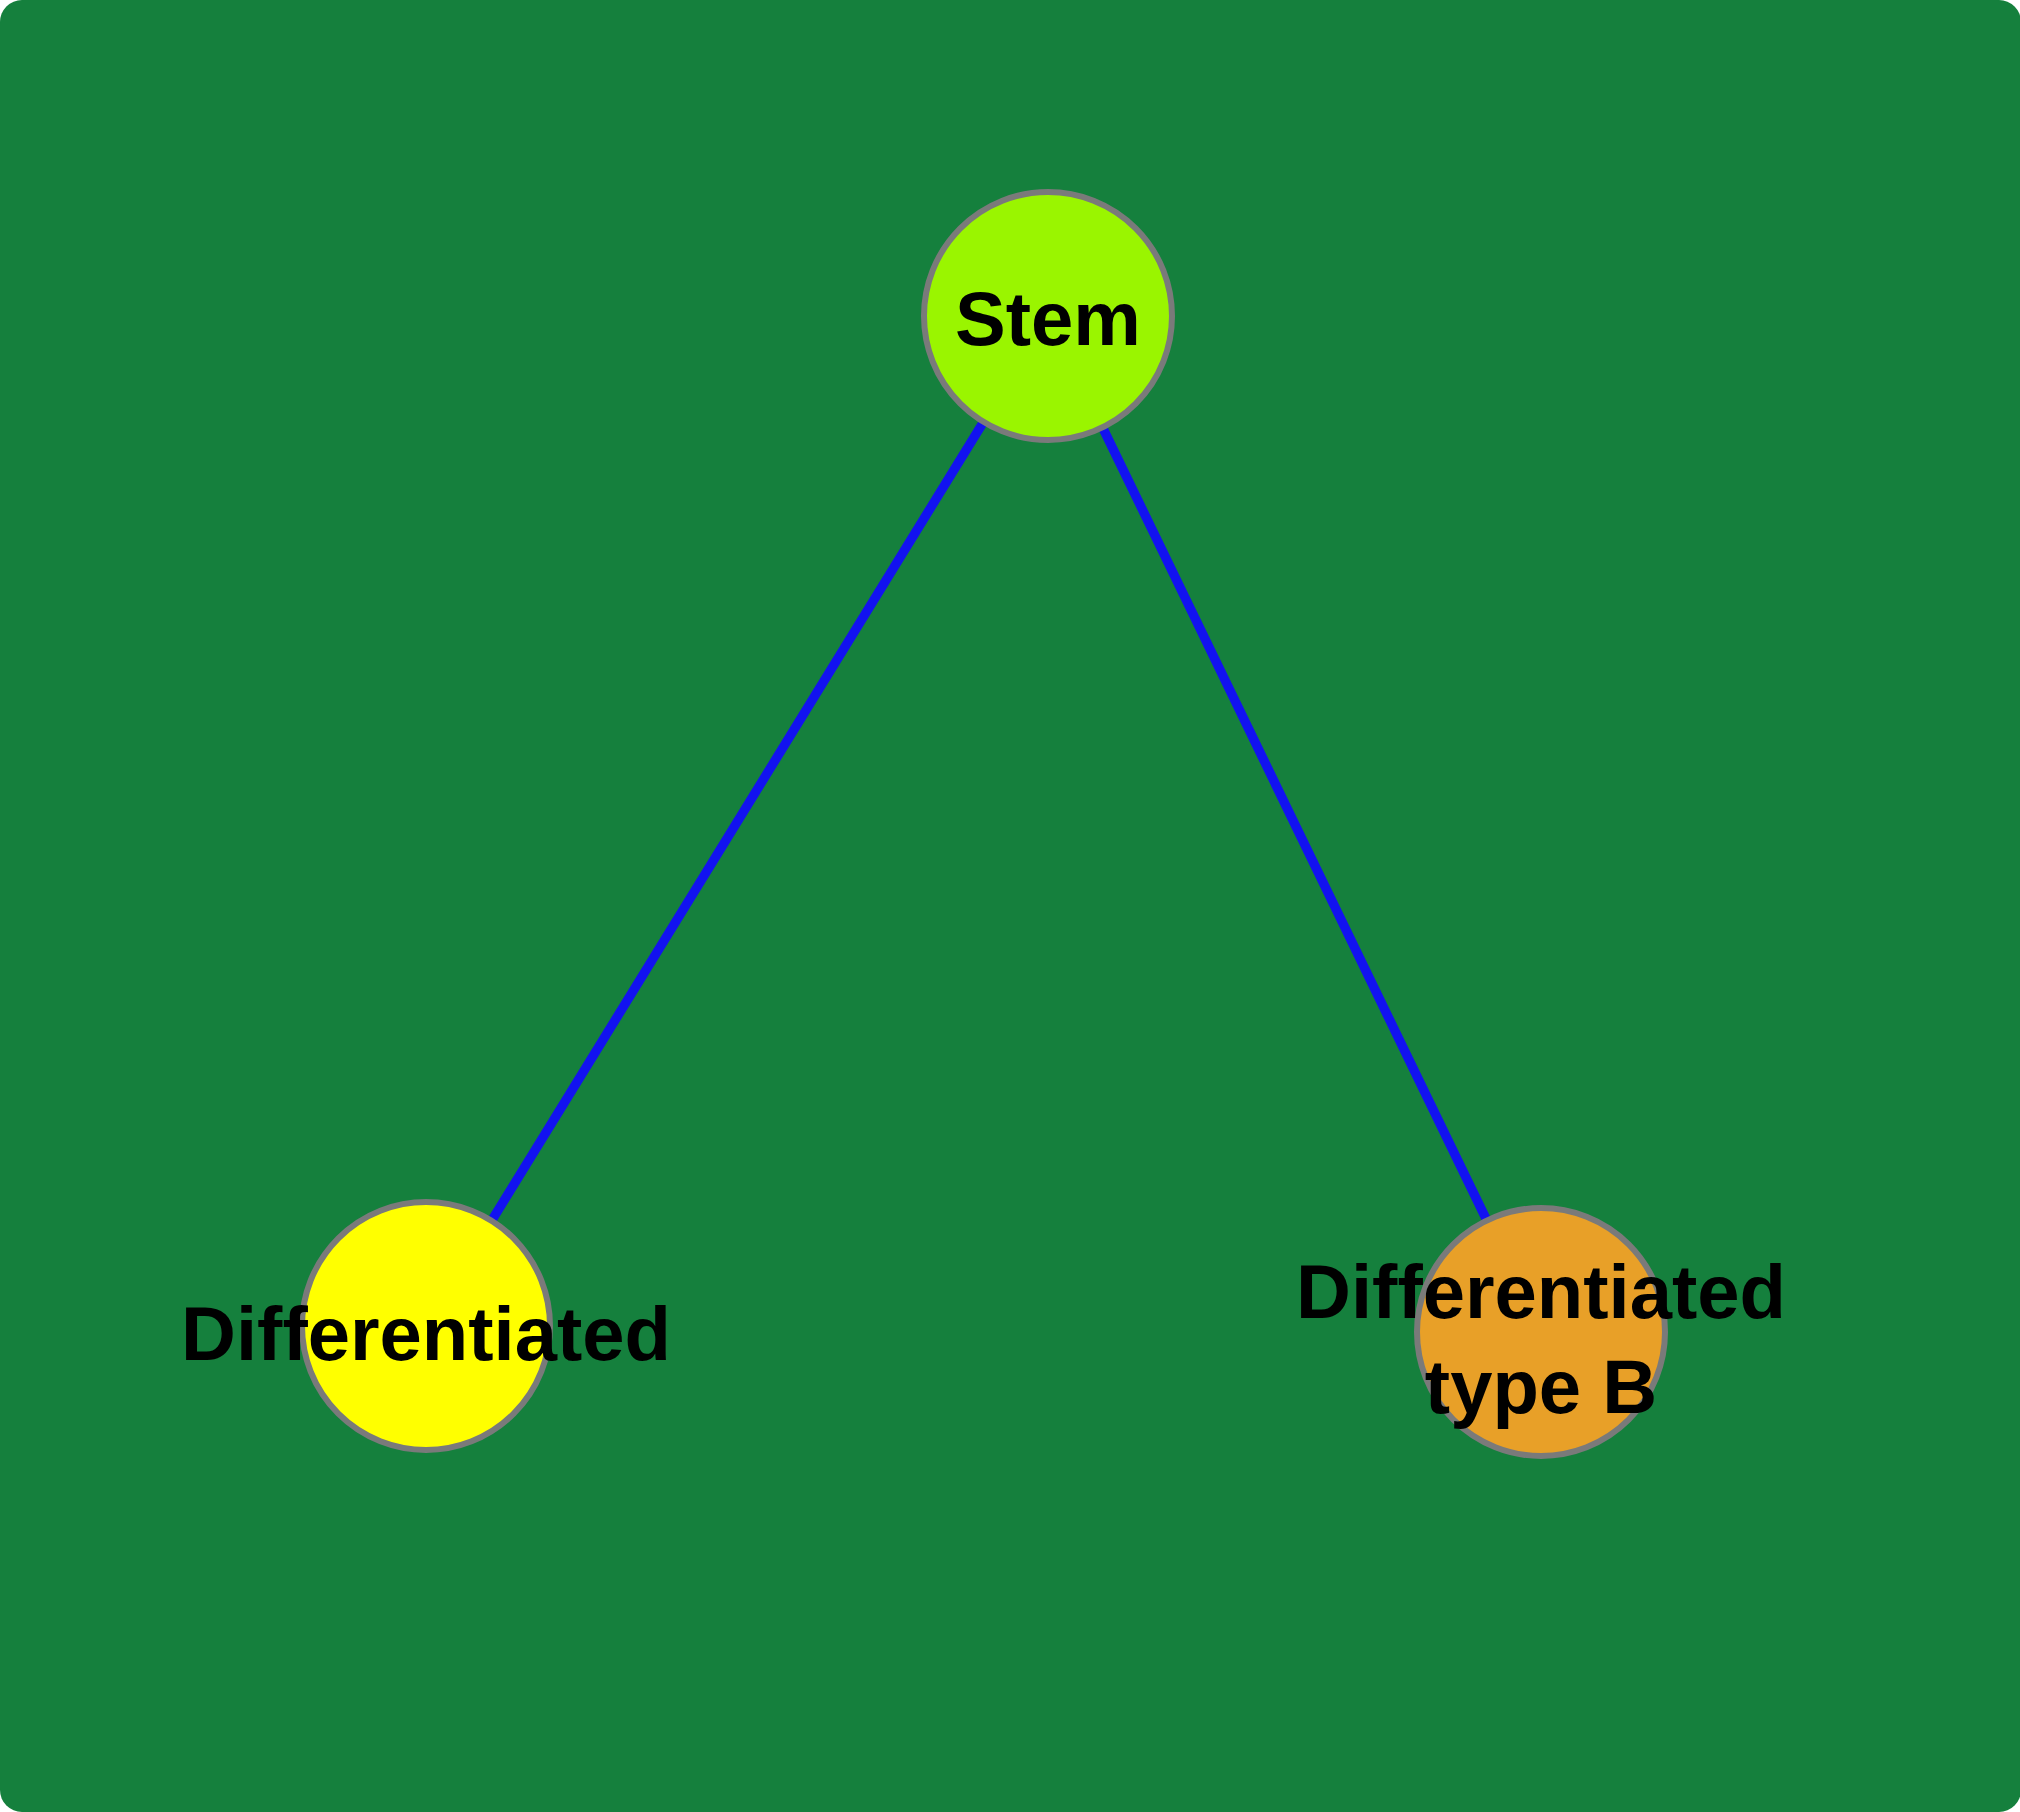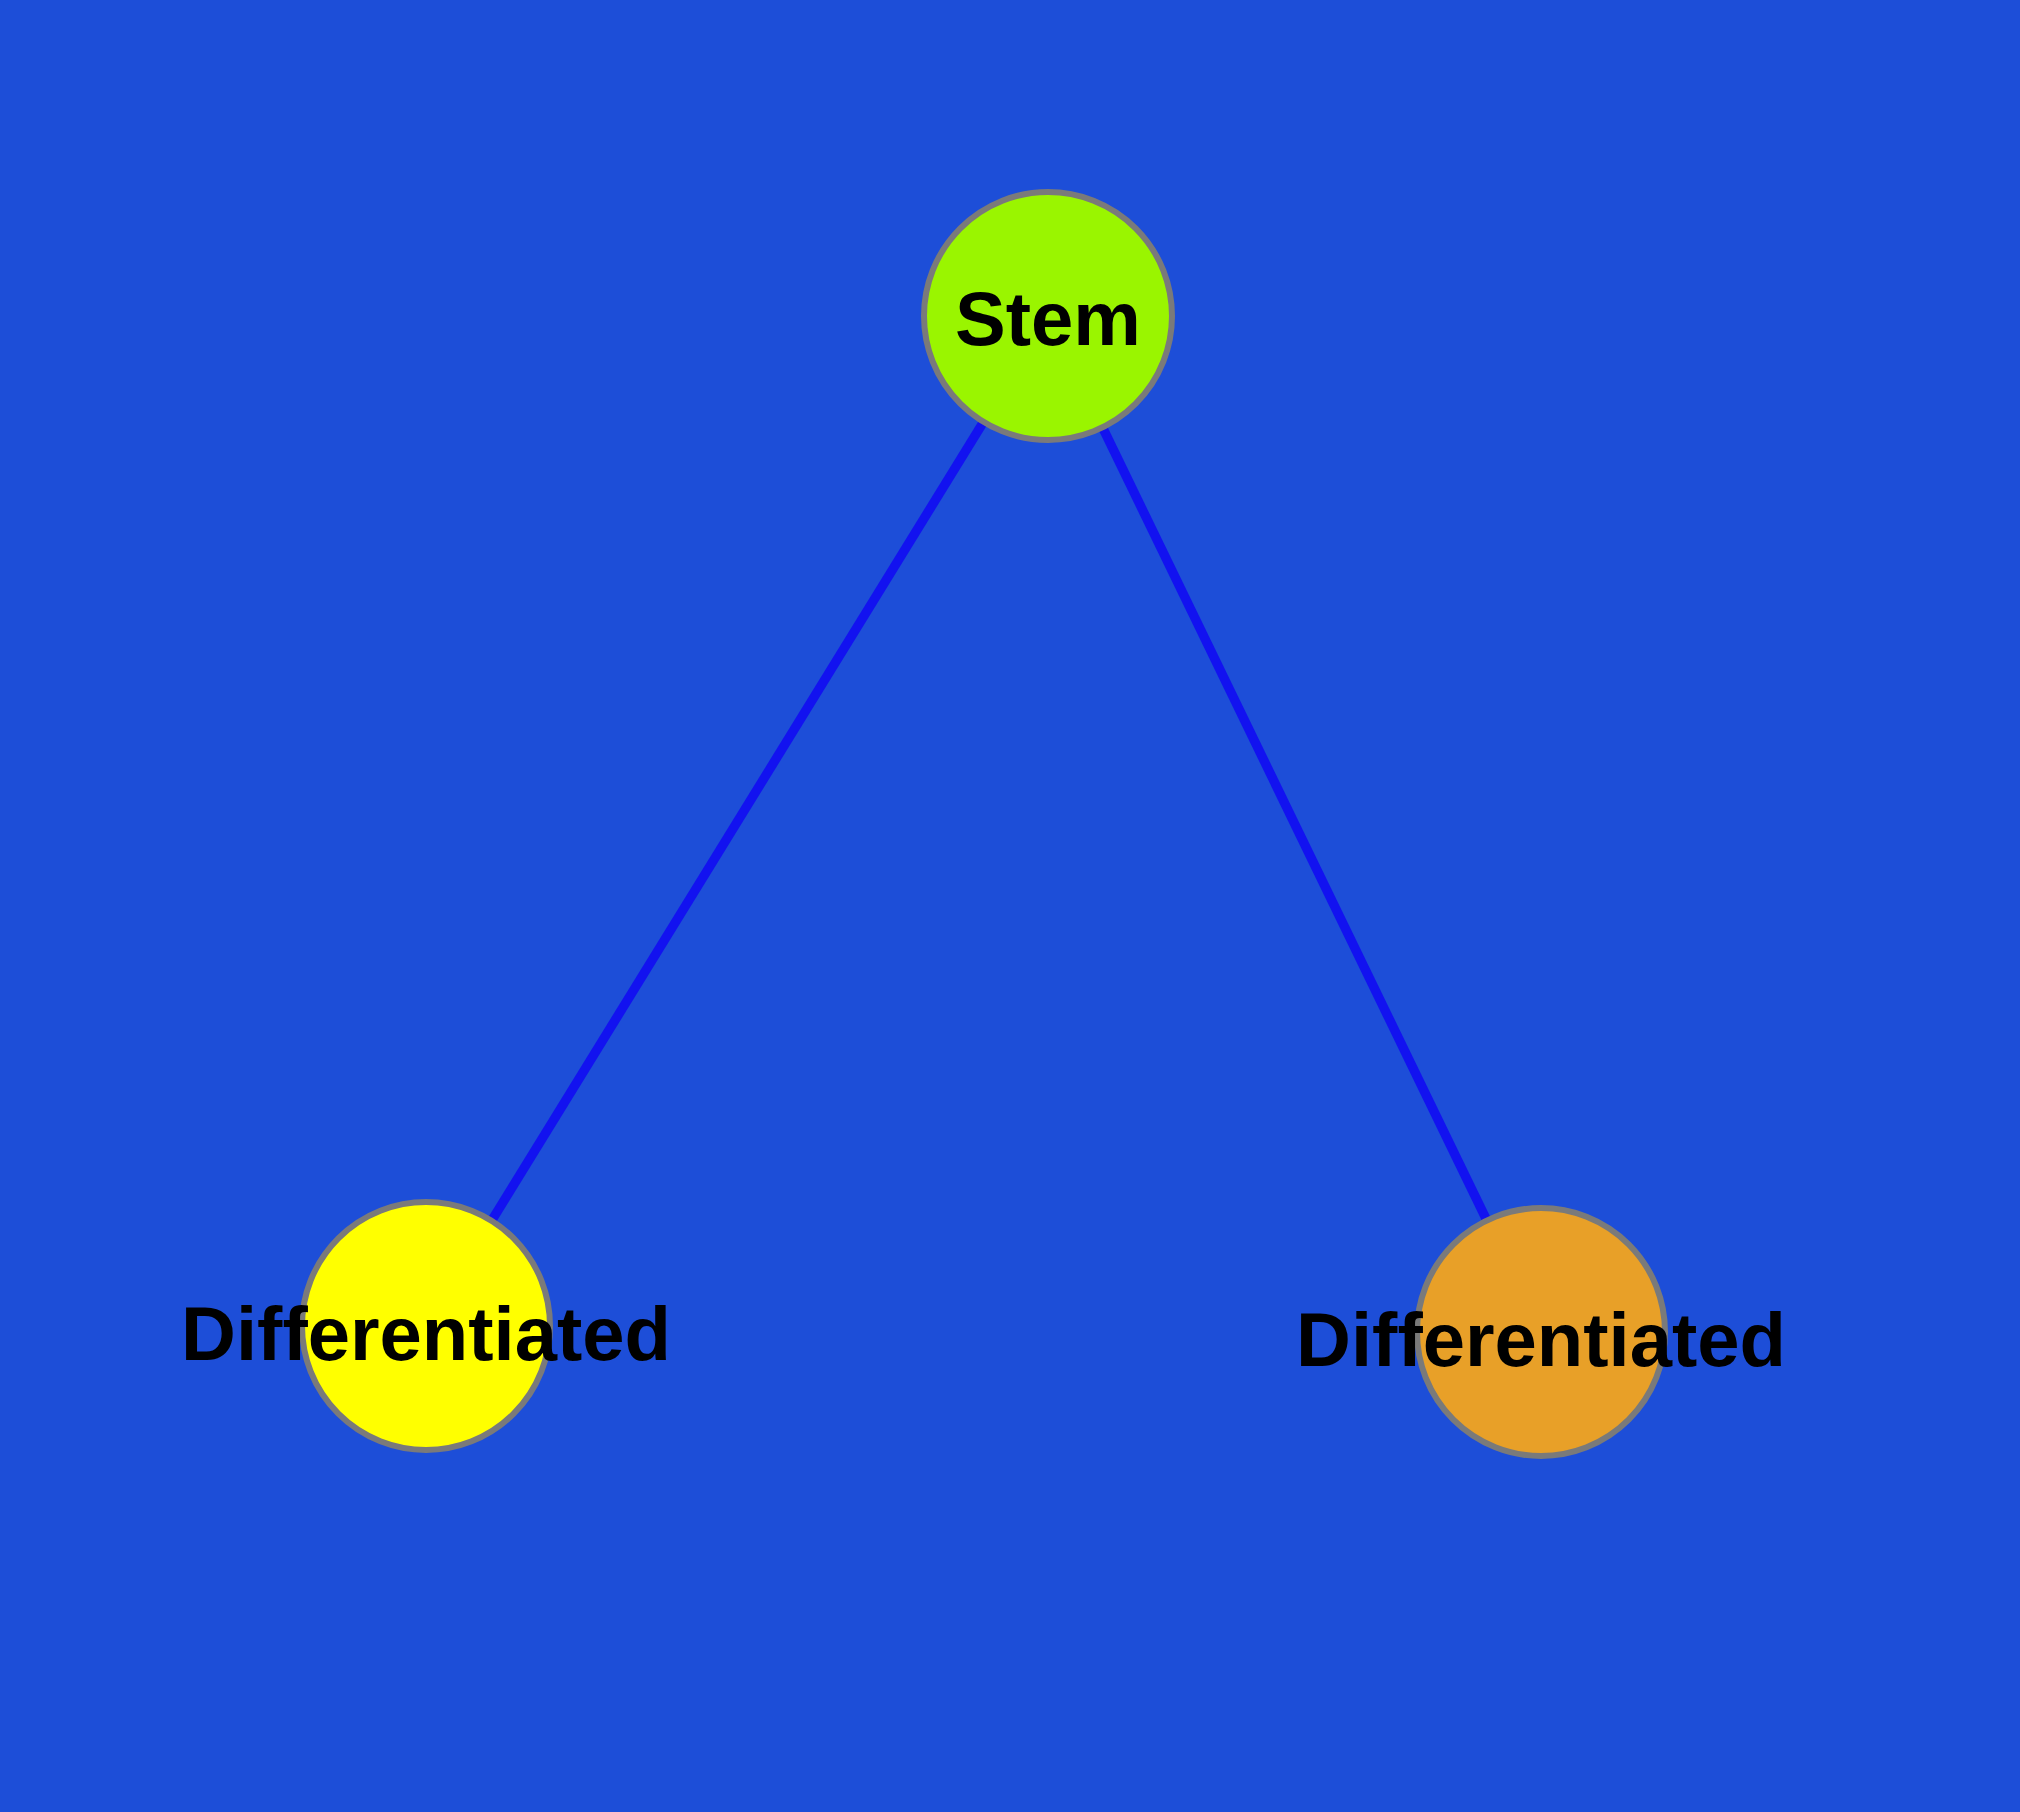--- a/index.html
+++ b/index.html
@@ -43,37 +43,38 @@
     pointer-events: none;
   }
   #node-stem-label   { left: 1048px; top: 318px;  }
   #node-type-a-label { left: 426px;  top: 1333px; }
   #node-type-b-label { left: 1541px; top: 1339px; }
   .label-line { display: block; }
 </style>
 </head>
 <body>
 
-<div id="canvas" style="background: #1d4ed8;">
+<div id="canvas" style="background: #15803d; border-radius: 22px;">
 
   <svg id="edges-layer" viewBox="0 0 2384 2138" xmlns="http://www.w3.org/2000/svg">
     <line x1="1237" y1="373" x2="503" y2="1565" stroke-width="11" stroke="#1212F0"></line>
     <line x1="1237" y1="373" x2="1818" y2="1572" stroke-width="11" stroke="#1212F0"></line>
   </svg>
 
   <div id="node-stem-circle" class="node-circle" style="background: rgb(154, 245, 0); border-color: rgb(122, 122, 122);"></div>
   <div id="node-type-a-circle" class="node-circle" style="background: rgb(255, 255, 0); border-color: rgb(122, 122, 122);"></div>
   <div id="node-type-b-circle" class="node-circle" style="background: rgb(232, 160, 40); border-color: rgb(122, 122, 122);"></div>
 
   <div id="node-stem-label" class="node-label" style="color: rgb(0, 0, 0);">
     <span class="label-line">Stem</span>
   </div>
 
   <div id="node-type-a-label" class="node-label" style="color: rgb(0, 0, 0);">
     <span class="label-line">Differentiated</span>
   </div>
 
   <div id="node-type-b-label" class="node-label" style="color: rgb(0, 0, 0);">
     <span class="label-line">Differentiated</span>
+    <span class="label-line">type B</span>
   </div>
 
 </div>
 
 
 </body></html>

